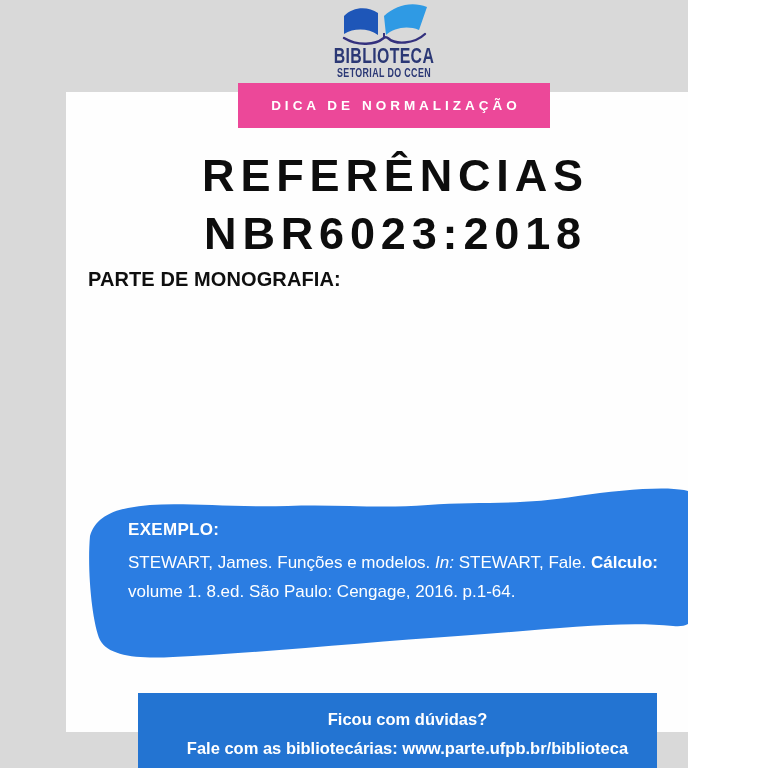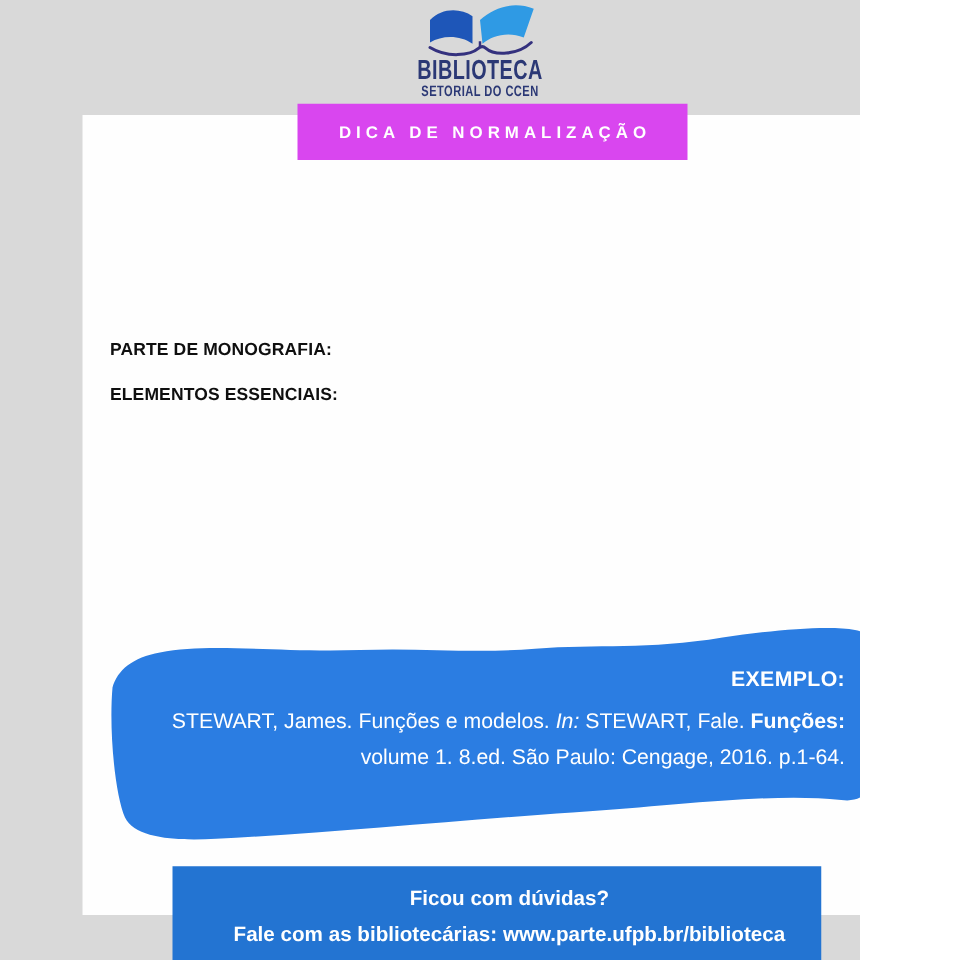--- a/index.html
+++ b/index.html
@@ -36,21 +36,21 @@
   .card {
     position: absolute; left: 66px; top: 92px;
     width: 659px; height: 640px;
     background: #fefefe;
   }
 
   
   .badge {
     position: absolute; left: 172px; top: -9px;
     width: 312px; height: 45px;
-    background: #d946ef;
+    background: #ec4899;
     display: flex; align-items: center; justify-content: center;
   }
   .badge span {
     color: #ffffff; font-weight: 700; font-size: 13.5px;
     letter-spacing: 4px; white-space: nowrap; text-indent: 4px;
   }
 
   
   .poster-title {
     position: absolute; top: 55px; left: 0; width: 100%;
@@ -59,36 +59,36 @@
     letter-spacing: 0.13em; white-space: nowrap;
   }
 
   
   .sections {
     position: absolute; top: 176px; left: 22px; right: 14px;
     color: #1c1c1c;
   }
   .section { margin-bottom: 13px; }
   .section h3 {
-    font-size: 14px; font-weight: 800; letter-spacing: 0.1px;
+    font-size: 20px; font-weight: 800; letter-spacing: 0.1px;
     color: #0f0f0f; line-height: 23px; margin-bottom: 7px;
   }
   .section ul { list-style: disc outside; padding-left: 37px; margin: 0; }
   .section li {
     font-size: 17px; line-height: 31px;
     text-align: justify; text-justify: inter-word;
     padding-left: 2px;
   }
   .italic { font-style: italic; }
   .bold { font-weight: 700; }
 
   
   .example-wrap {
-    position: absolute; left: 12px; top: 404px;
-    width: 628px; height: 178px; text-align: right;
+    position: absolute; left: 12px; top: 390px;
+    width: 628px; height: 178px;
   }
   .example-blob { position: absolute; left: 0; top: 0; }
   .example-text {
     position: absolute; left: 50px; top: 38px; width: 548px;
     color: #ffffff;
   }
   .example-text h4 {
     font-size: 17px; font-weight: 800; letter-spacing: 0.3px;
     margin-bottom: 8px;
   }
@@ -119,29 +119,32 @@
     <div class="logo-title">BIBLIOTECA</div>
     <div class="logo-subtitle">SETORIAL DO CCEN</div>
   </div>
 
   <div class="card">
 
     <div class="badge">
       <span>DICA DE NORMALIZAÇÃO</span>
     </div>
 
+    <div class="poster-title">
+      <div>REFERÊNCIAS</div>
+      <div>NBR6023:2018</div>
+    </div>
 
     <div class="sections">
 
       <div class="section">
         <h3>PARTE DE MONOGRAFIA:</h3>
       </div>
 
       <div class="section">
-        <h3>ELEMENTOS ESSENCIAIS:</h3>
       </div>
 
     </div>
 
     <div class="example-wrap">
       <svg class="example-blob" width="628" height="178" viewBox="0 0 628 178" aria-hidden="true">
         <path d="M 12,54
                  C 16,40 28,30 50,26
                  C 90,18 140,26 210,24
                  C 260,22 300,27 350,23
@@ -150,21 +153,21 @@
                  C 620,11 626,20 625,34
                  C 624,52 621,92 620,120
                  C 619,138 612,146 595,144
                  C 540,138 470,148 380,154
                  C 290,160 180,171 95,175
                  C 60,177 30,174 22,158
                  C 14,140 9,88 12,54 Z" fill="#2b7de2"></path>
       </svg>
       <div class="example-text">
         <h4>EXEMPLO:</h4>
-        <div class="example-ref"><span>STEWART,  James. Funções e modelos. </span><span class="italic">In:</span><span> STEWART, Fale. </span><span class="bold">Funções:</span><span> volume 1. 8.ed. São Paulo: Cengage, 2016. p.1-64.</span></div>
+        <div class="example-ref"><span>STEWART,  James. Funções e modelos. </span><span class="italic">In:</span><span> STEWART, Fale. </span><span class="bold">Cálculo:</span><span> volume 1. 8.ed. São Paulo: Cengage, 2016. p.1-64.</span></div>
       </div>
     </div>
 
   </div>
 
   <div class="footer-banner">
     <div>Ficou com dúvidas?</div>
     <div>Fale com as bibliotecárias: www.parte.ufpb.br/biblioteca</div>
   </div>
 

